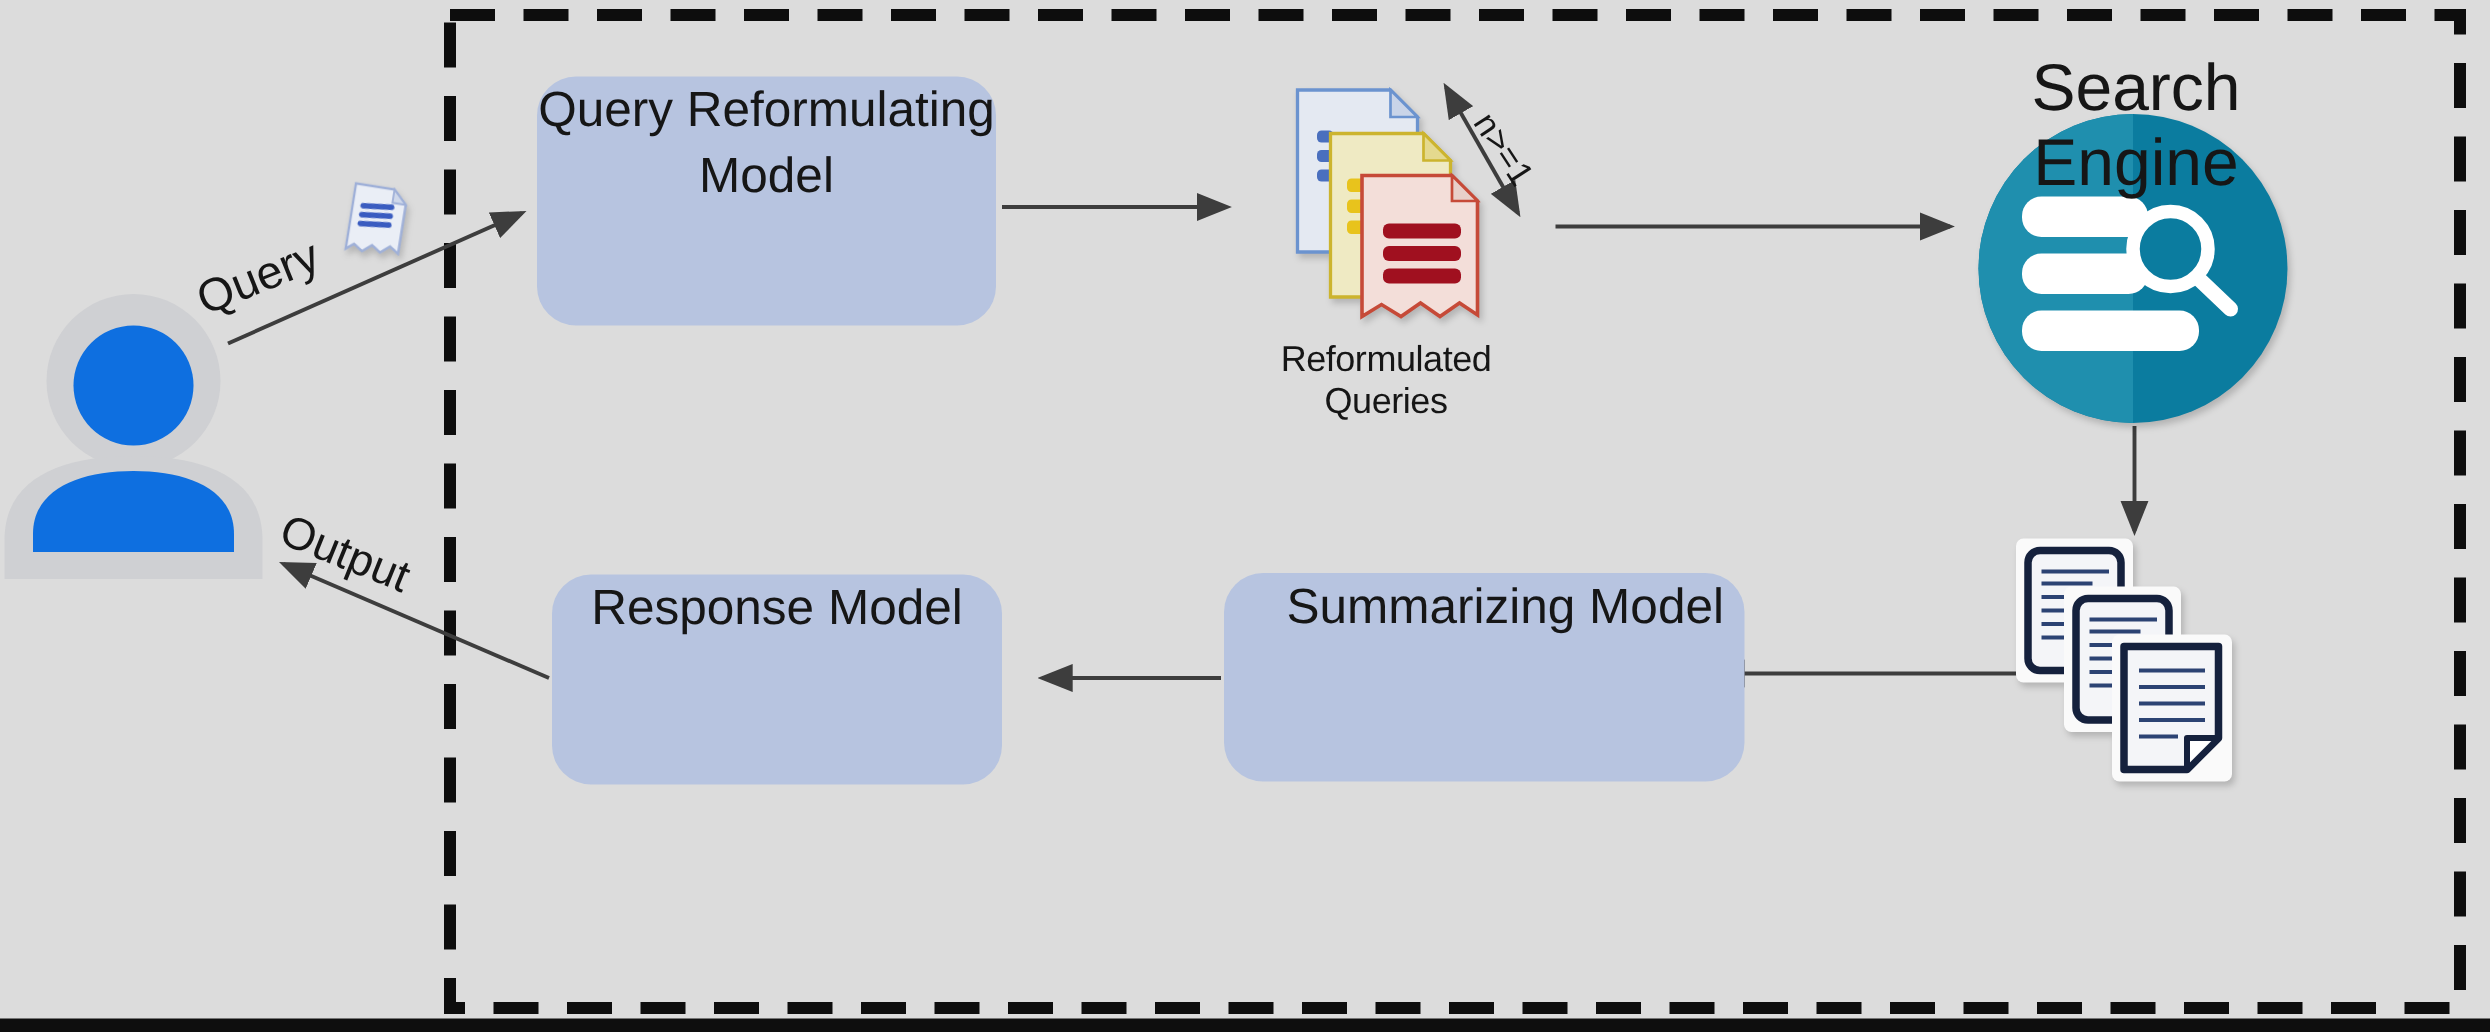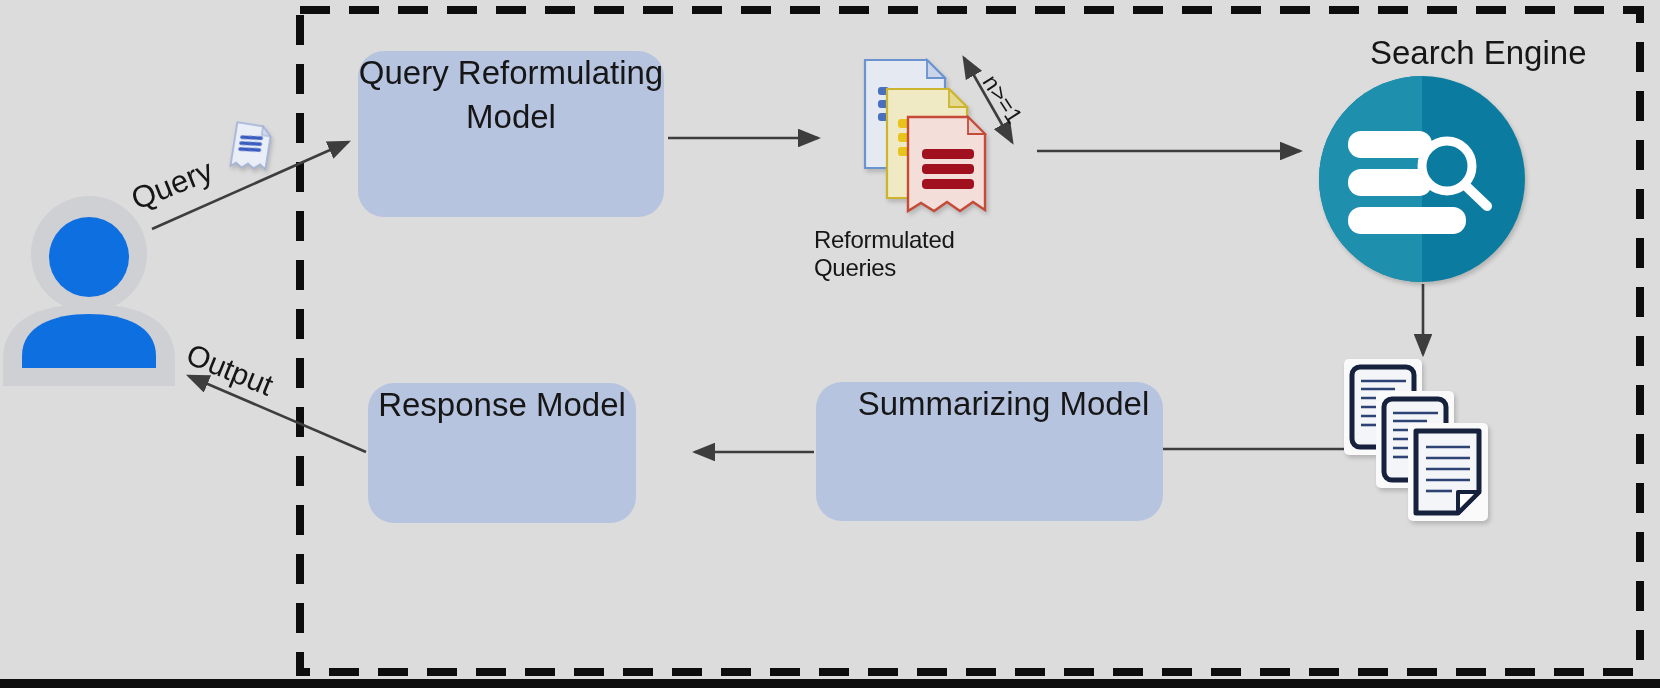--- a/index.html
+++ b/index.html
@@ -8,22 +8,22 @@
     background:var(--background,#dcdcdc);
     font-family:"Liberation Sans",sans-serif;color:var(--ink,#161616);
   }
   svg.layer{position:absolute;left:0;top:0;}
   .lbl{position:absolute;white-space:pre-line;}
   .box{
     position:absolute;display:flex;align-items:flex-start;justify-content:center;
     background:var(--box_fill,#b7c4e0);border-radius:26px;text-align:center;
     font-size:33px;line-height:44px;letter-spacing:0px;
   }
-  .lbl-search{left:1370px;top:34px;width:260px;text-align:left;font-size:33px;}
-  .lbl-reformulated{left:814px;top:226px;width:220px;text-align:left;font-size:24px;line-height:28px;letter-spacing:-0.3px;}
+  .lbl-search{left:1294px;top:34px;width:260px;text-align:center;font-size:44px;}
+  .lbl-reformulated{left:814px;top:226px;width:220px;text-align:center;font-size:24px;line-height:28px;letter-spacing:-0.3px;}
   .lbl-query{left:133px;top:183px;font-size:31px;transform:rotate(-22deg);transform-origin:left center;}
   .lbl-output{left:188px;top:336px;font-size:30px;transform:rotate(22deg);transform-origin:left center;}
   .lbl-n{left:988px;top:64px;font-size:23px;transform:rotate(57deg);transform-origin:left center;}
   .title{
     left:973px;top:574px;font-family:"DejaVu Sans","Liberation Sans",sans-serif;
     font-weight:bold;font-size:60px;letter-spacing:0px;
   }
   .bottom-bar{position:absolute;left:0;top:679px;width:1660px;height:9px;background:var(--bottom_bar,#0e0e0e);}
 
   
@@ -151,21 +151,21 @@
 
   <div class="box" style="left:358px;top:51px;width:306px;height:166px;">
     <span>Query
 Reformulating
 Model</span>
   </div>
   <div class="box" style="left:816px;top:382px;width:319px;height:139px;padding-left:28px;">
     <span>Summarizing
 Model</span>
   </div>
-  <div class="box" style="left:368px;top:383px;width:268px;height:140px;">
+  <div class="box" style="left:368px;top:383px;width:300px;height:140px;">
     <span>Response
 Model</span>
   </div>
 
   <div class="lbl lbl-search">Search Engine</div>
   <div class="lbl lbl-reformulated">Reformulated
 Queries</div>
   <div class="lbl lbl-query">Query</div>
   <div class="lbl lbl-output">Output</div>
   <div class="lbl lbl-n">n&gt;=1</div>

